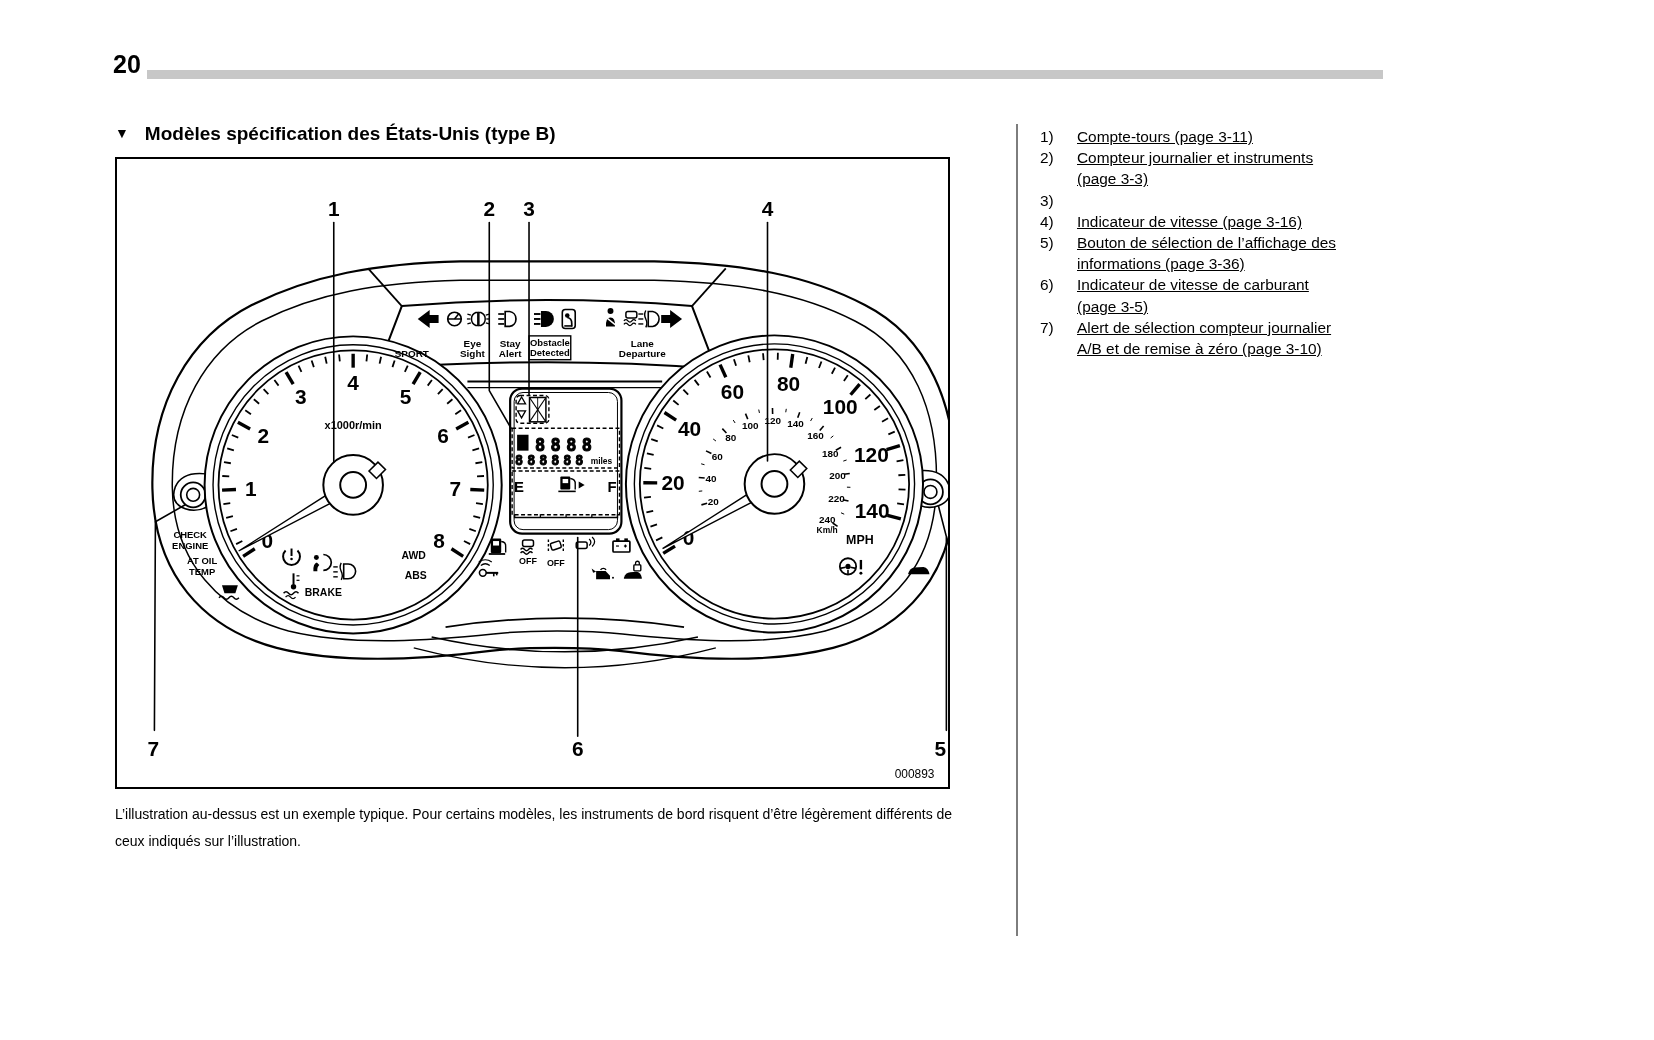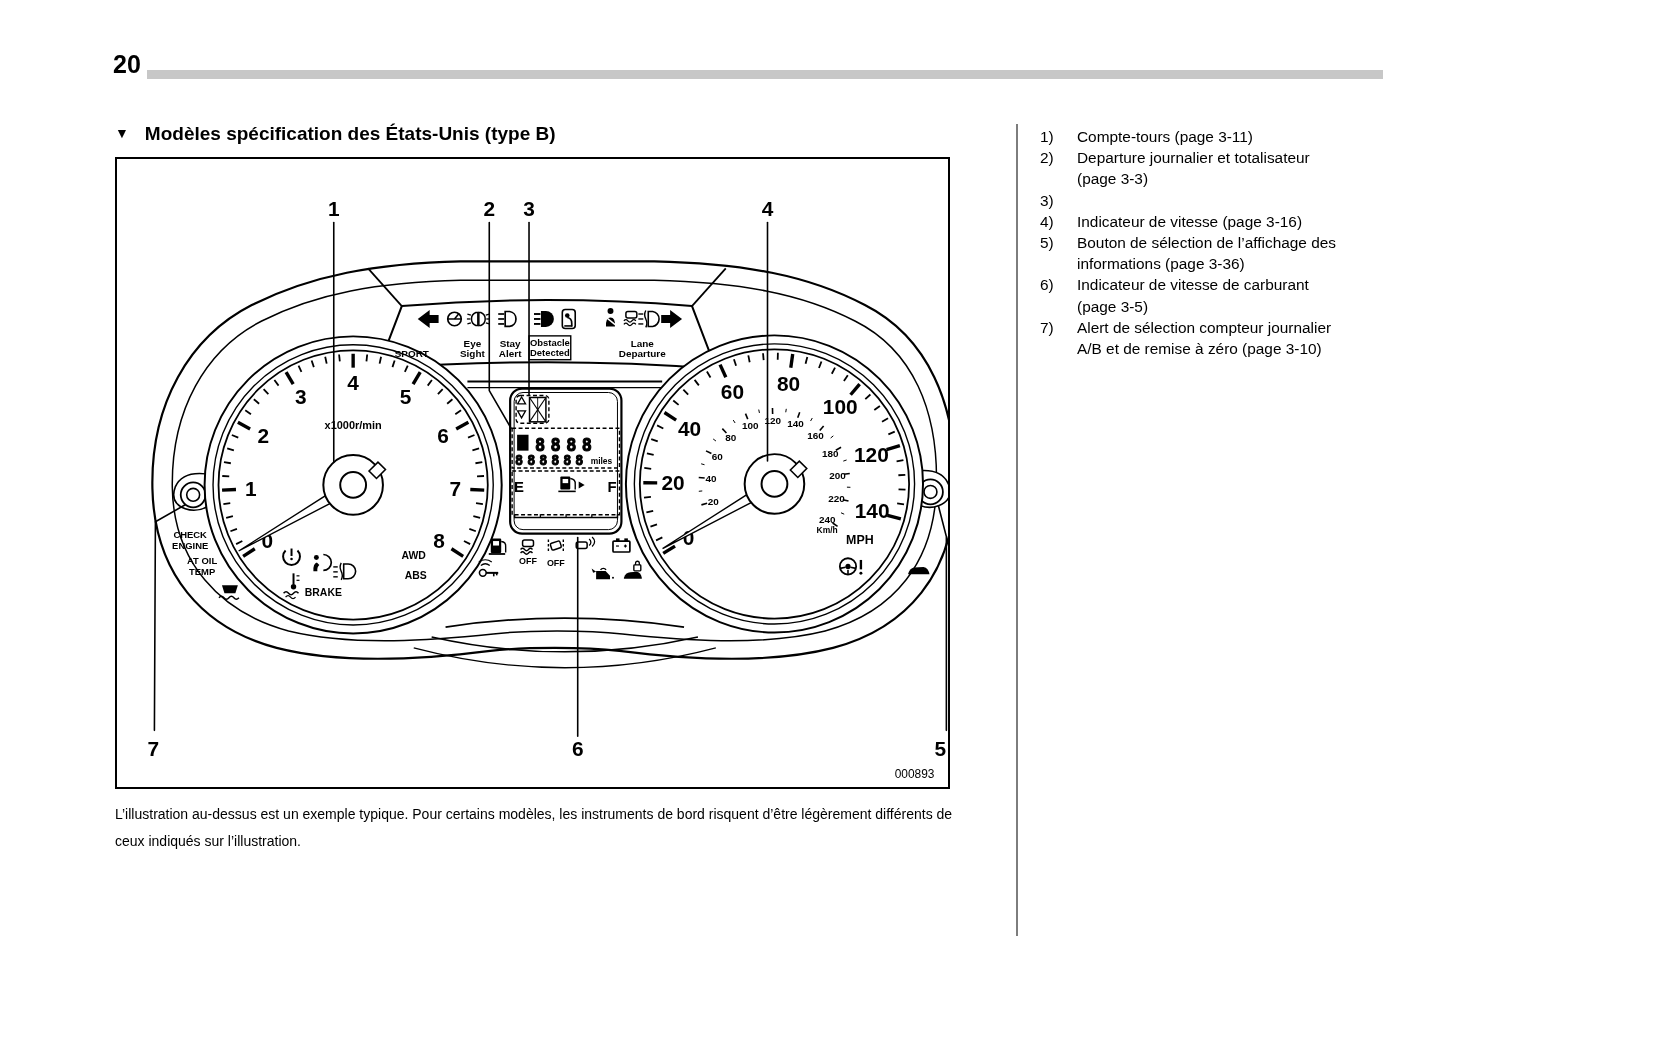--- a/index.html
+++ b/index.html
@@ -10,21 +10,21 @@
   #section-heading{left:115px;top:123px;font-size:19px;font-weight:bold;}
   #section-heading .marker{font-size:14px;vertical-align:2px;margin-right:16px;}
   #figure-box{left:115px;top:157px;width:835px;height:632px;border:2.5px solid #000;box-sizing:border-box;}
   #figure-box svg{display:block;width:100%;height:100%;}
   #figure-caption{left:115px;top:801px;width:852px;font-size:14px;line-height:26.5px;}
   #column-divider{left:1016px;top:124px;width:2px;height:812px;background:#7d7d7d;}
   #legend{left:1040px;top:126px;width:352px;font-size:15.4px;line-height:21.2px;}
   .legend-item{display:flex;}
   .legend-num{width:37px;flex:0 0 37px;}
   .legend-text{flex:1;}
-  .legend-text span{display:block;}
+  .legend-text span{display:block;text-decoration:underline;}
   svg text{font-family:"Liberation Sans",sans-serif;fill:#000;}
   svg .lcd{font-family:"DejaVu Sans Mono",monospace;paint-order:stroke;stroke-linejoin:round;}
   svg .dash{stroke:#000;stroke-dasharray:4 2.5;fill:none;stroke-width:1.4;}
 </style>
 </head>
 <body>
 
 <div class="abs" id="page-number">20</div>
 <div class="abs" id="header-rule"></div>
 
@@ -465,21 +465,21 @@
   <div class="legend-item">
       <span class="legend-num">1)</span>
       <span class="legend-text">
         <span>Compte-tours (page 3-11)</span>
         <span></span>
       </span>
     </div>
   <div class="legend-item">
       <span class="legend-num">2)</span>
       <span class="legend-text">
-        <span>Departure journalier et totalisateur</span>
+        <span>Compteur journalier et instruments</span>
         <span>(page 3-3)</span>
       </span>
     </div>
   <div class="legend-item">
       <span class="legend-num">3)</span>
     </div>
   <div class="legend-item">
       <span class="legend-num">4)</span>
       <span class="legend-text">
         <span>Indicateur de vitesse (page 3-16)</span>

